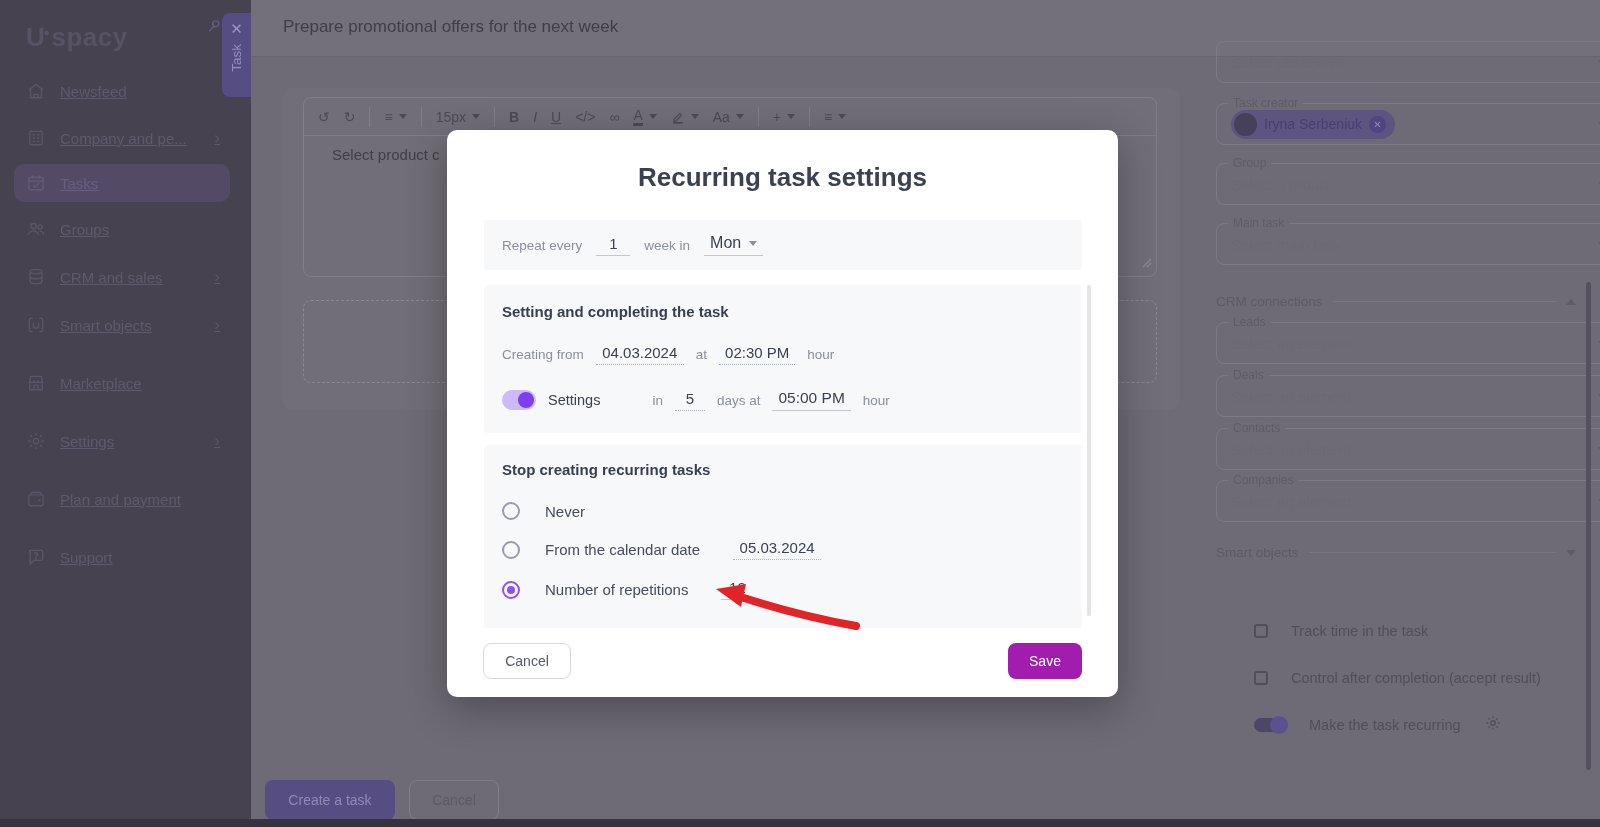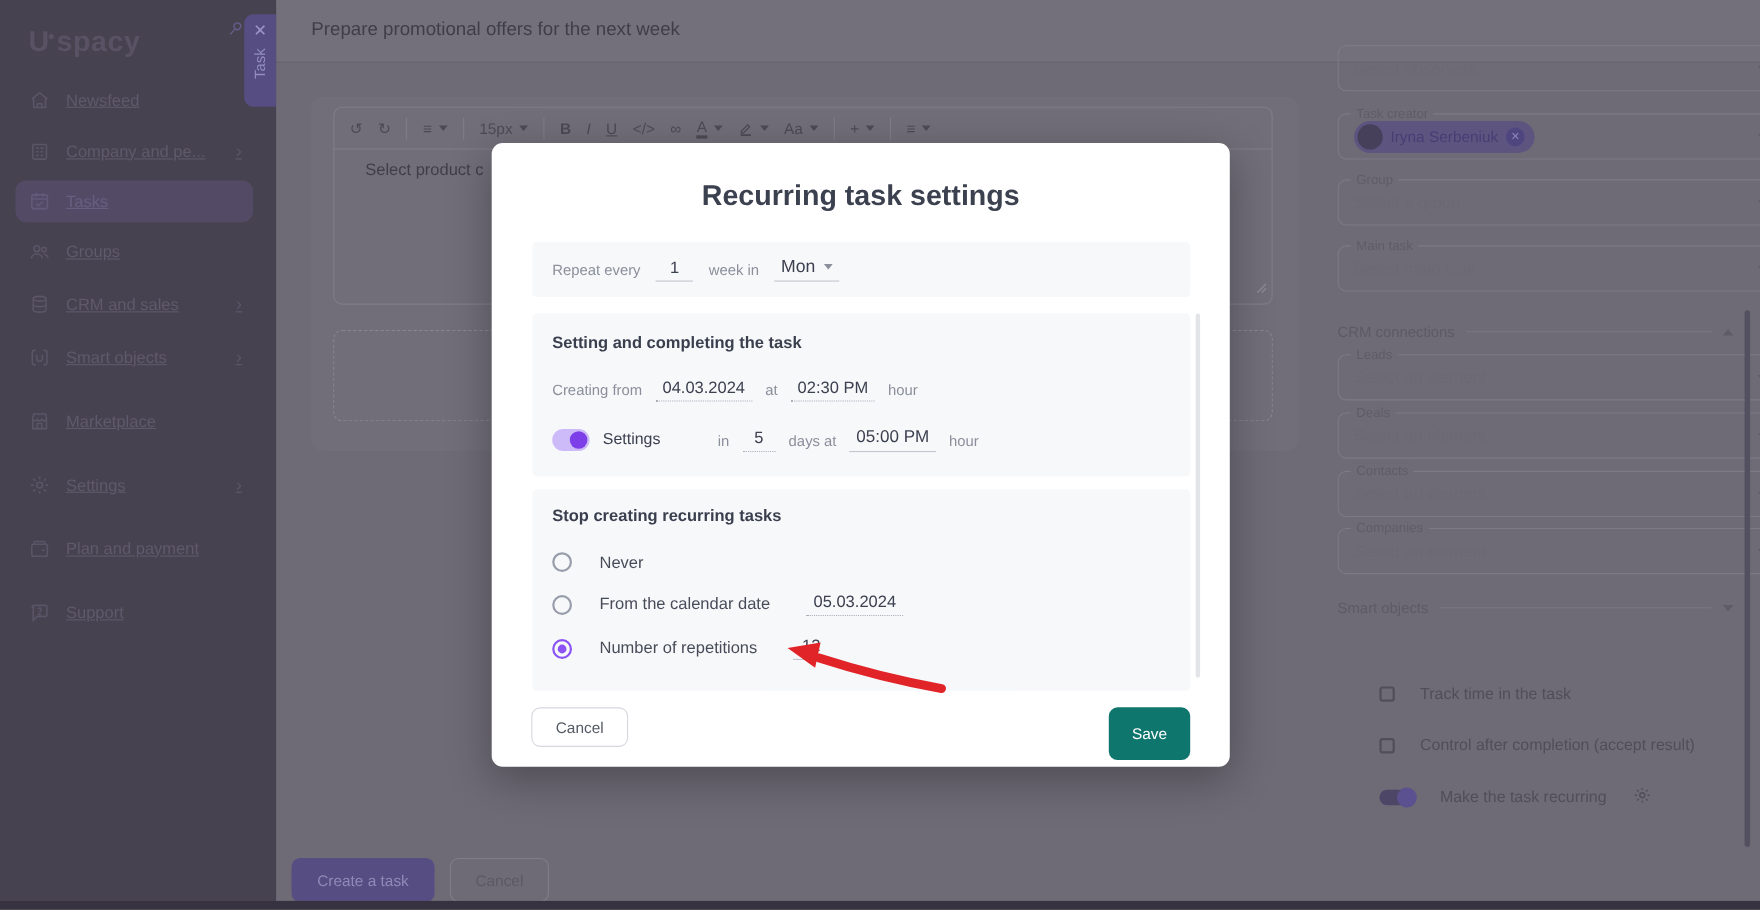--- a/index.html
+++ b/index.html
@@ -77,21 +77,21 @@
   .frow { display:flex; align-items:center; gap:12px; margin-top:24px; }
   .m-toggle { width:34px; height:20px; border-radius:10px; background:#ccbaf9; position:relative; flex:0 0 auto; }
   .m-toggle .knob { position:absolute; right:2px; top:2px; width:16px; height:16px; border-radius:50%; background:#7c3fe8; }
   .radio { width:18px; height:18px; border:2px solid #979daa; border-radius:50%; flex:0 0 auto; position:relative; }
   .radio.sel { border-color:#8b52f5; }
   .radio.sel::after { content:""; position:absolute; left:3px; top:3px; width:8px; height:8px; border-radius:50%; background:#8b52f5; }
   .orow { display:flex; align-items:center; gap:25px; margin-top:19px; color:#474c59; font-size:15px; }
   .m-scroll { position:absolute; left:640px; top:155px; width:4px; height:331px; background:#e2e4e8; border-radius:2px; }
   .m-actions { position:absolute; left:0; top:513px; width:100%; padding:0 36px; }
   .btn-mcancel { position:absolute; left:36px; top:0; width:88px; height:36px; background:#fff; border:1px solid #d6d8dd; border-radius:8px; color:#555a64; font-size:14px; font-family:inherit; }
-  .btn-save { position:absolute; right:36px; top:0; width:74px; height:48px; background:#0f766e; border:none; border-radius:8px; color:#ffffff; font-size:14px; font-family:inherit; }
+  .btn-save { position:absolute; right:36px; top:0; width:74px; height:36px; background:#a21caf; border:none; border-radius:8px; color:#ffffff; font-size:14px; font-family:inherit; }
 
   .anno { position:absolute; left:0; top:0; width:1600px; height:827px; pointer-events:none; z-index:20; }
 </style>
 </head>
 <body>
 
 <div class="sidebar">
   <div class="logo"><span>U</span><span class="dot">●</span><span>spacy</span></div>
   <div class="pin">
     <svg width="17" height="17" viewBox="0 0 24 24" fill="none" stroke="currentColor" stroke-width="1.8" transform="rotate(40)">

